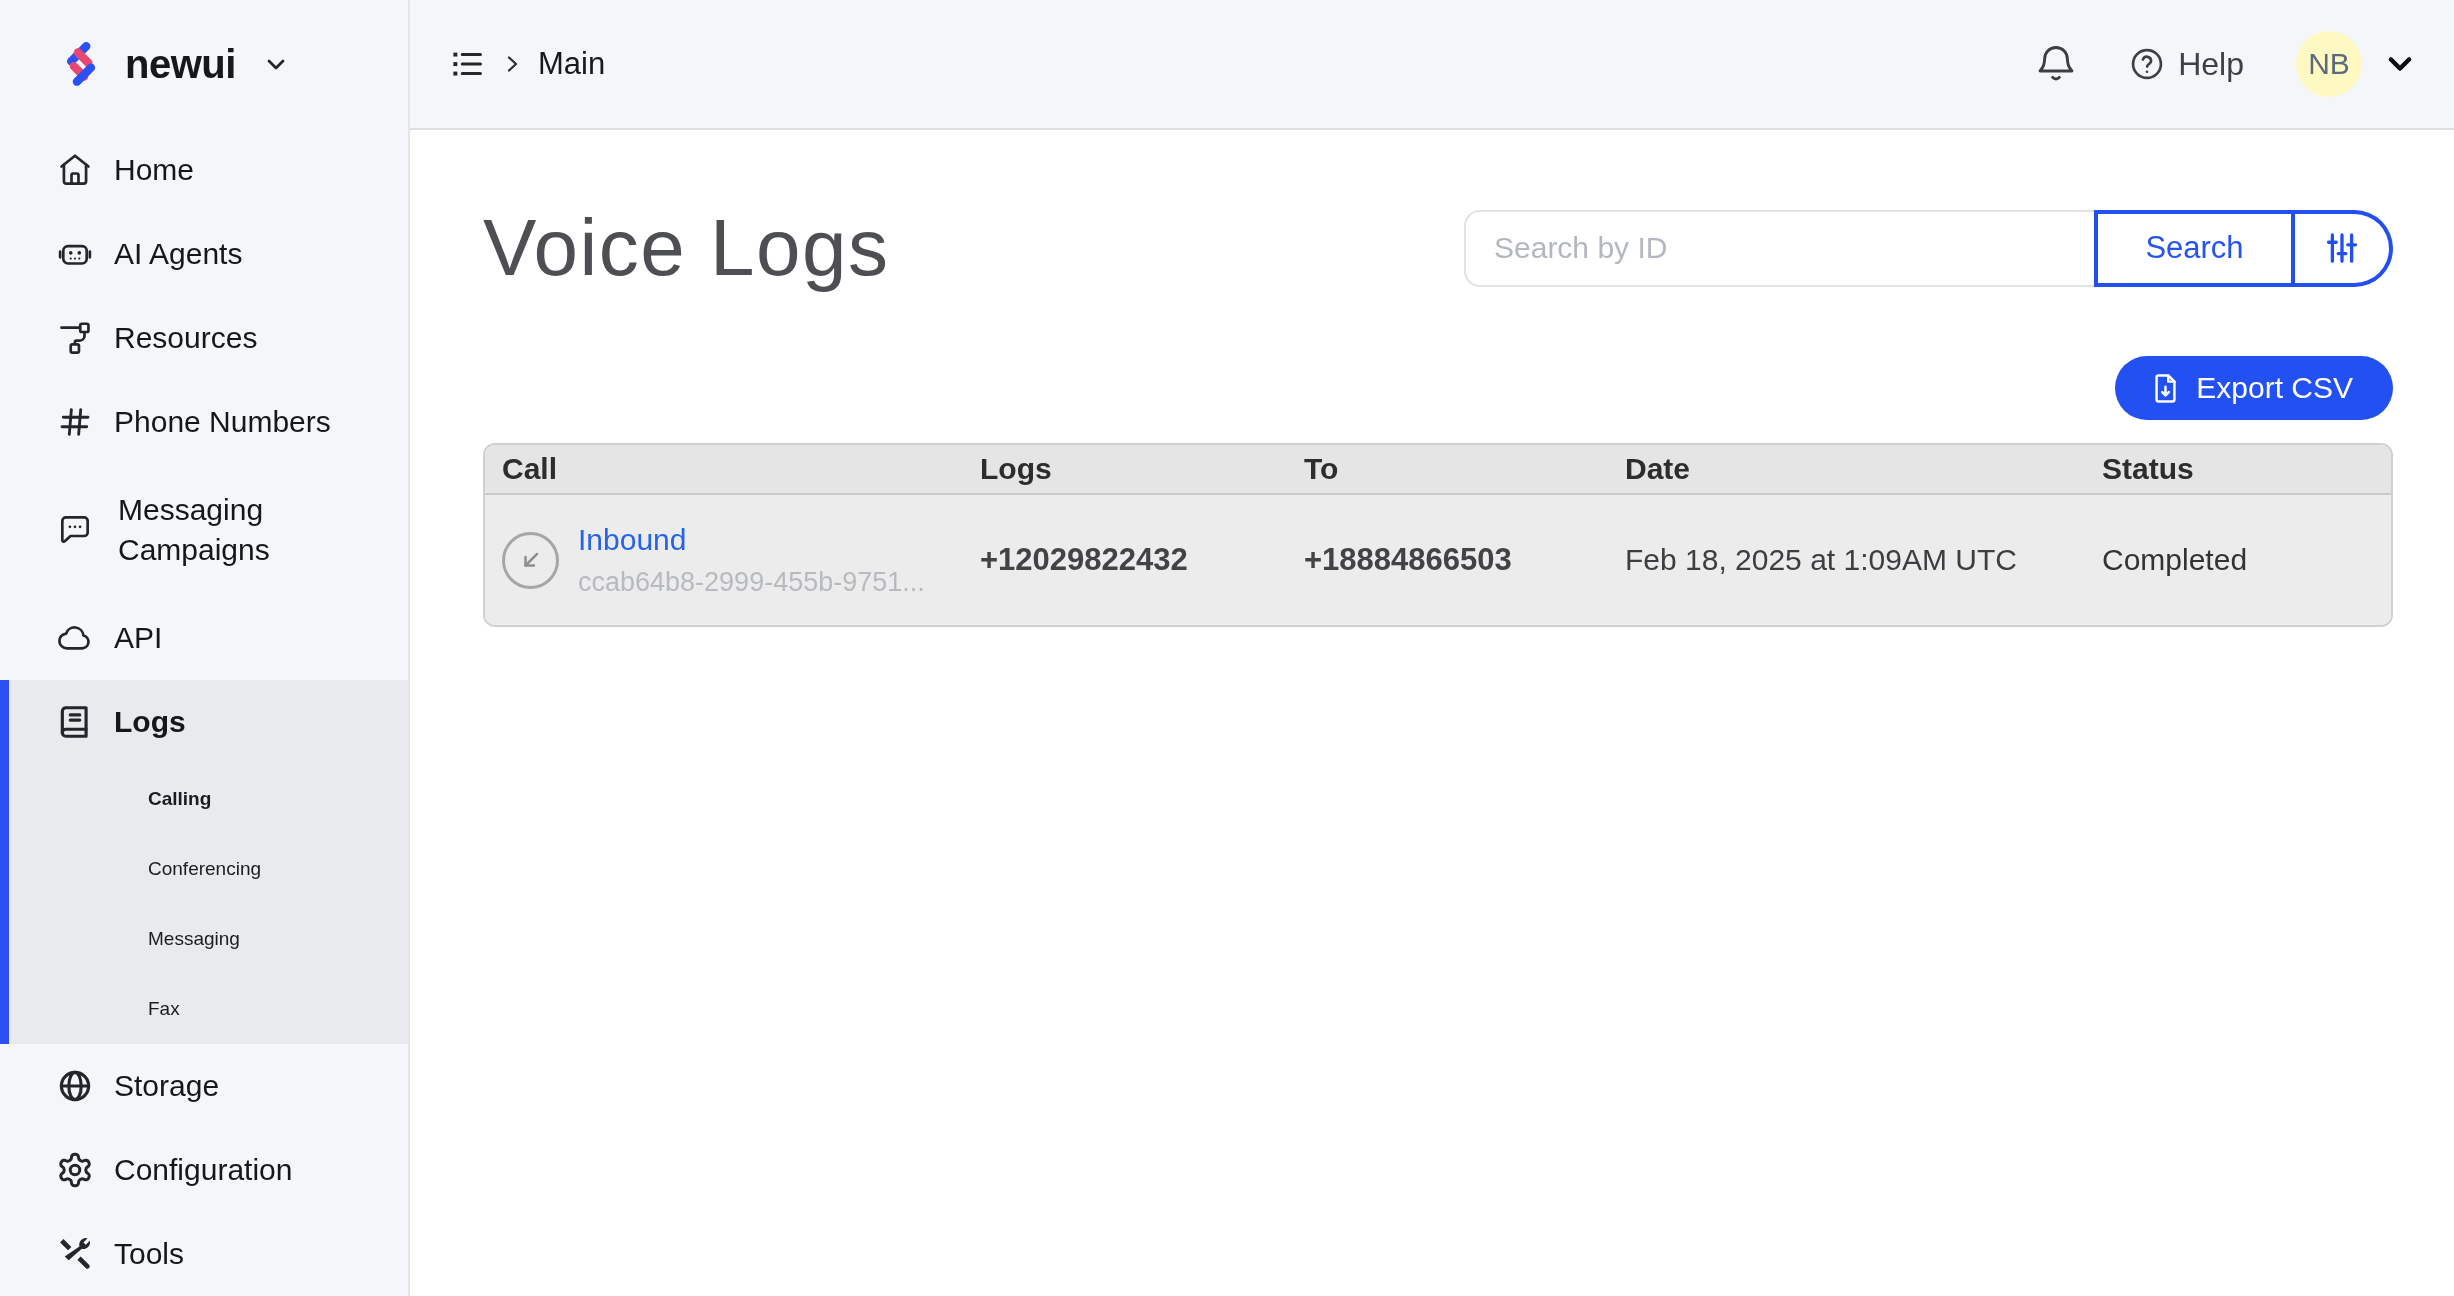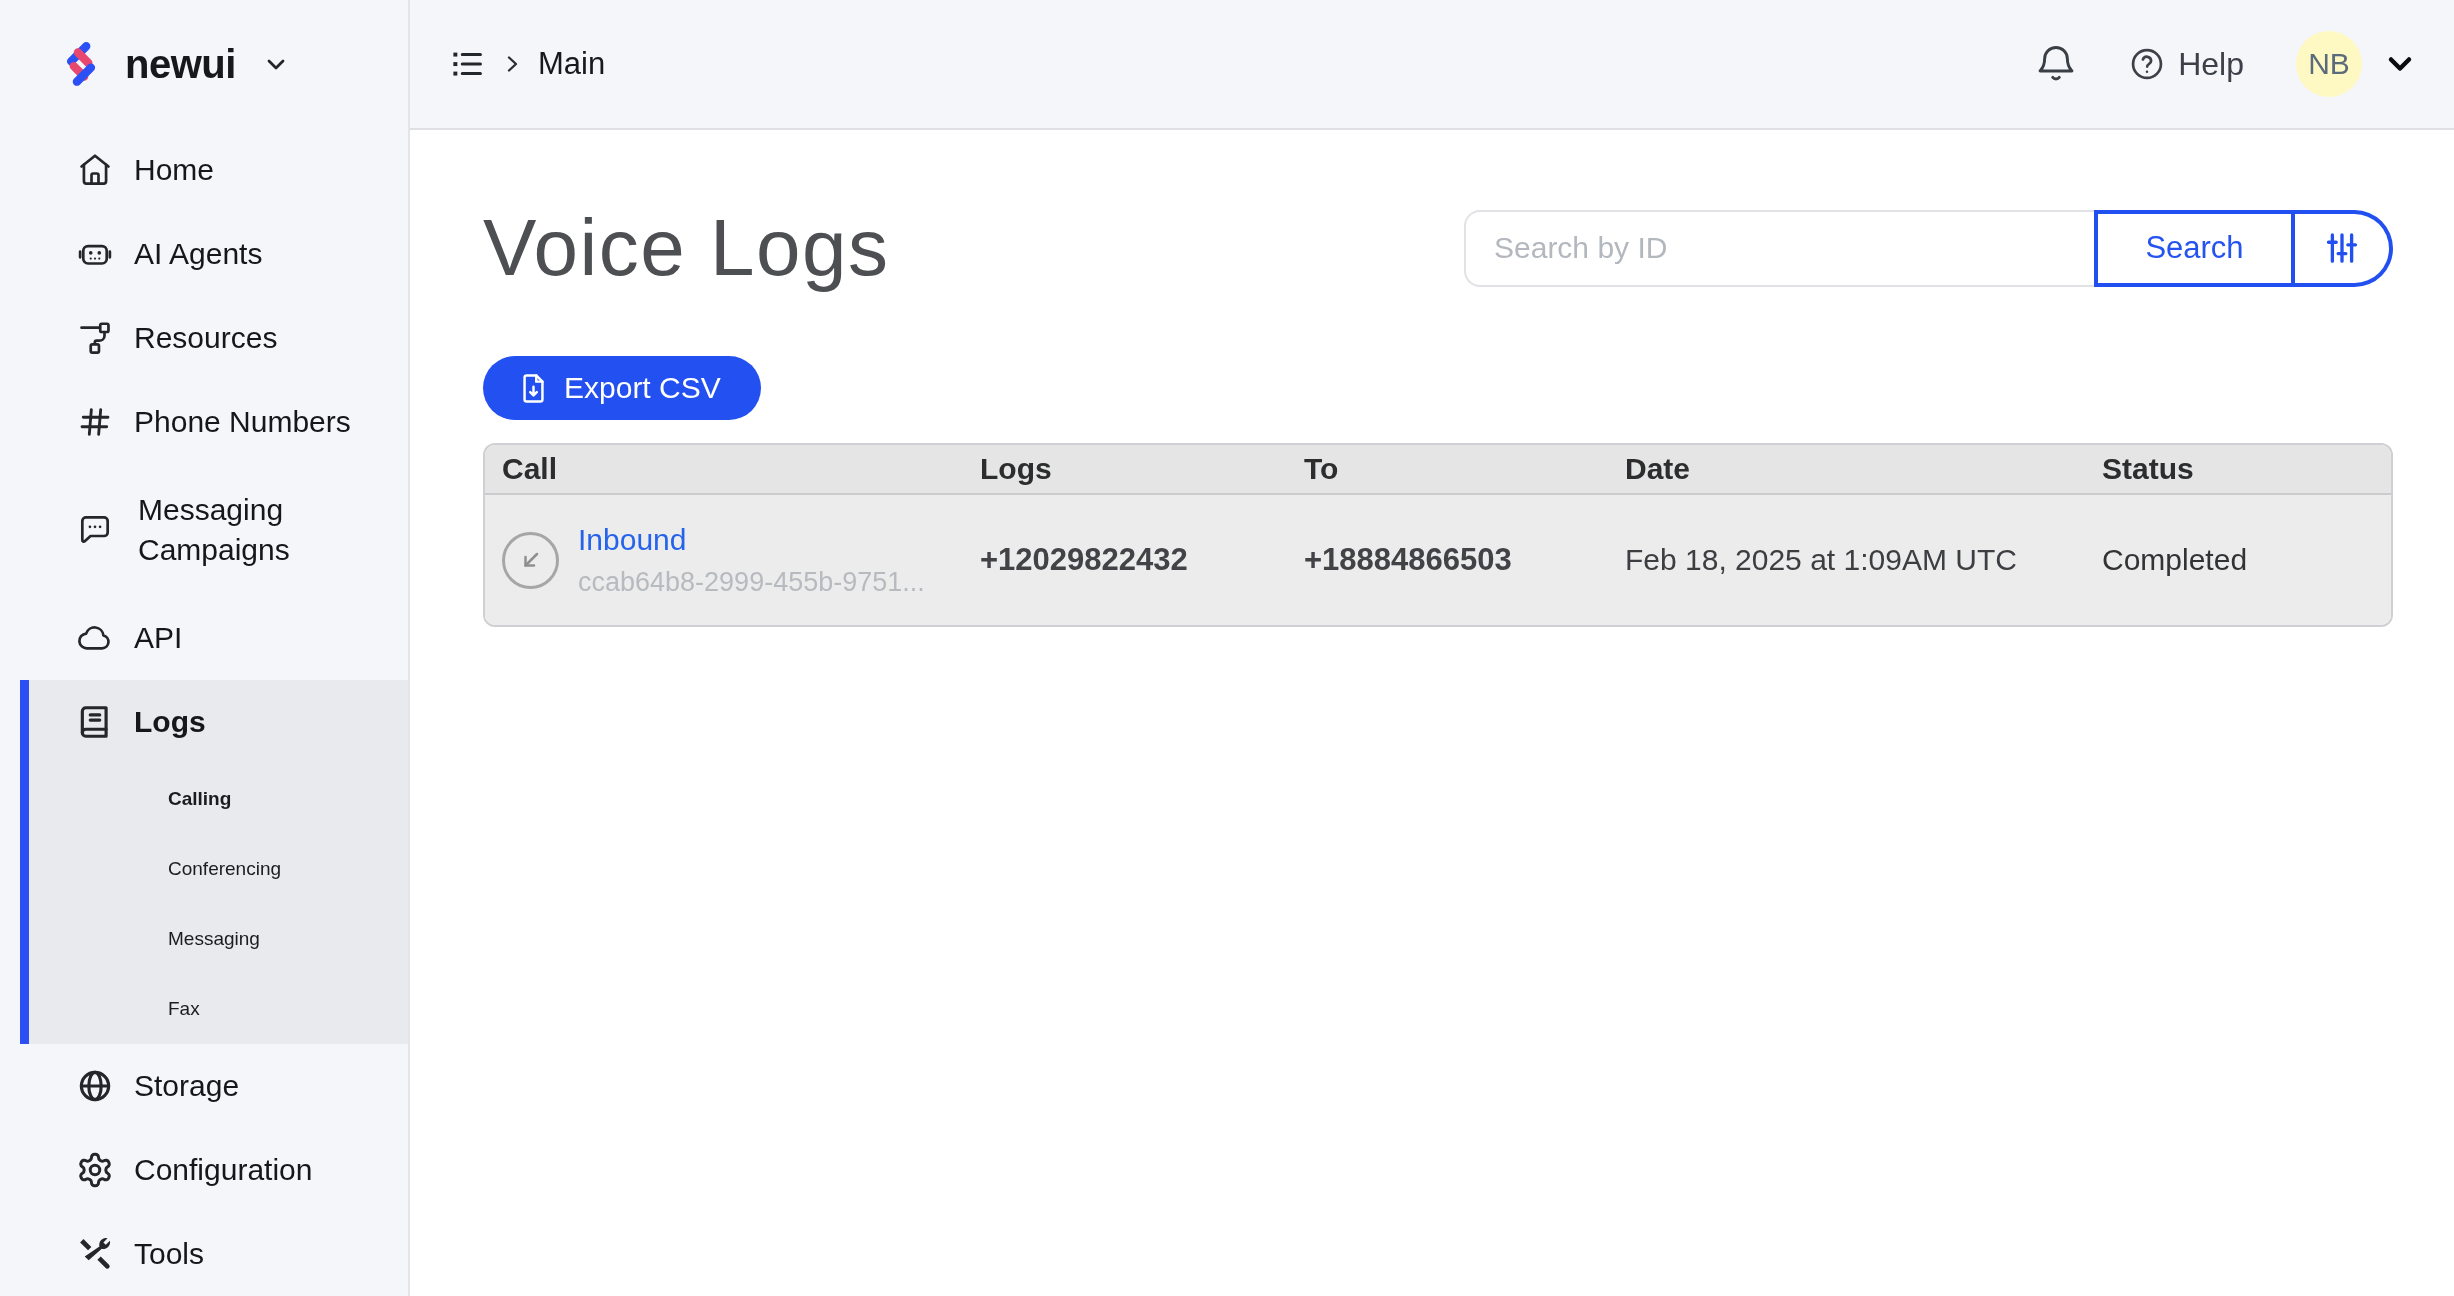--- a/index.html
+++ b/index.html
@@ -8,21 +8,21 @@
   .app { display:flex; width:100%; height:100%; }
 
   
   .sidebar { width:410px; min-width:410px; height:100%; background:#f5f6f9;
     border-right:2px solid #e4e5e9; display:flex; flex-direction:column; }
   .logo-row { height:130px; display:flex; align-items:center; padding-left:55px; gap:20px; }
   .logo-mark { width:50px; height:50px; }
   .brand-name { font-size:40px; font-weight:700; color:#16181c; letter-spacing:-0.5px; }
   .brand-caret { color:#23252a; margin-left:6px; display:flex; }
 
-  .nav { display:flex; flex-direction:column;padding-left:20px; }
+  .nav { display:flex; flex-direction:column; }
   .nav-item { height:84px; display:flex; align-items:center; gap:20px; padding-left:56px;
     font-size:30px; color:#15171b; cursor:pointer; }
   .nav-item.tall { height:132px;gap:24px; }
   .nav-item .nicon { width:38px; min-width:38px; height:38px; color:#23262b; display:flex; }
   .nav-label { line-height:1.32; }
   .nav-label.wrap { width:215px; }
 
   .nav-group-active { background:#e9eaee; position:relative; }
   .nav-group-active .stripe { position:absolute; left:0; top:0; width:9px; height:100%; background:#2b4ff2; }
   .nav-item.bold, .sub-item.bold { font-weight:700; }
@@ -54,21 +54,21 @@
   .search-input { width:630px; height:77px; border:2px solid #e0e2e6; border-right:none;
     border-radius:16px 0 0 16px; background:#fff; padding:0 28px; font-size:30px; color:#2a2d31;
     outline:none; font-family:"Liberation Sans", sans-serif; }
   .search-input::placeholder { color:#b3b8bf; }
   .search-btn { width:201px; background:#fff; border:4px solid #2250f0; color:#2553f0;
     font-size:31px; font-weight:500; cursor:pointer; font-family:"Liberation Sans", sans-serif; }
   .filter-btn { width:98px; background:#fff; border:4px solid #2250f0; border-left:none;
     border-radius:0 39px 39px 0; display:flex; align-items:center; justify-content:center; cursor:pointer; color:#2250f0; }
   .filter-btn .ficon { width:42px; height:42px; display:flex; }
 
-  .export-row { margin-top:62px; display:flex; justify-content:flex-start; }
+  .export-row { margin-top:62px; display:flex; justify-content:flex-end; }
   .export-btn { height:64px; padding:0 40px 0 34px; border:none; border-radius:32px; background:#2350f0;
     color:#fff; font-size:30px; font-weight:500; display:flex; align-items:center; gap:14px; cursor:pointer;
     font-family:"Liberation Sans", sans-serif; }
   .export-btn .eicon { width:33px; height:33px; display:flex; }
 
   
   .log-table { margin-top:23px; border:2px solid #cfd0d4; border-radius:12px; overflow:hidden; }
   .t-head { display:grid; grid-template-columns:495px 324px 321px 477px 1fr; background:#e5e5e5;
     height:50px; align-items:center; border-bottom:2px solid #cbcbcd; }
   .t-head .th { font-size:30px; font-weight:700; color:#2c2d2f; }

